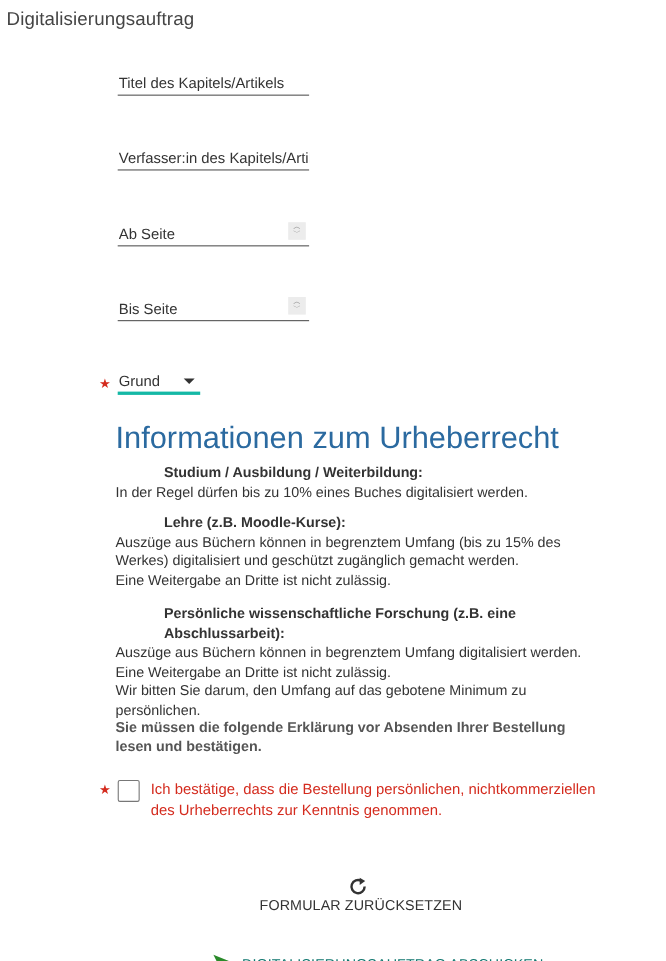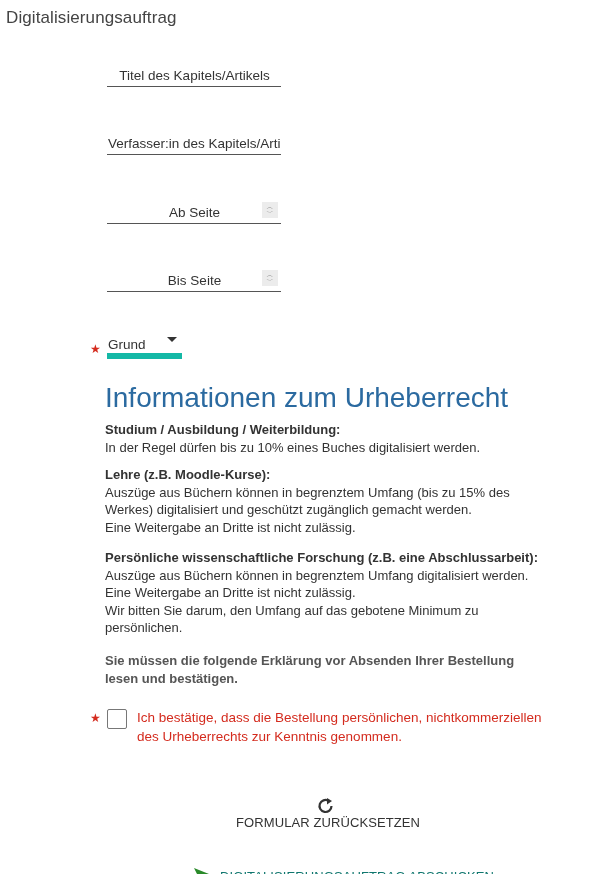--- a/index.html
+++ b/index.html
@@ -3,38 +3,38 @@
 <meta charset="utf-8">
 <style>
   * { box-sizing: border-box; margin: 0; padding: 0; }
   html, body { width: 605px; height: 874px; background: #ffffff; overflow: hidden; }
   body { font-family: "Liberation Sans", sans-serif; color: #333333; position: relative; }
 
   .page-title { position: absolute; left: 6px; top: 8px; font-size: 17px; color: #444444; letter-spacing: 0.1px; text-align: center; }
 
   .field { position: absolute; left: 107px; width: 174px; height: 22px; border-bottom: 1px solid #555555; }
   .field input { border: none; outline: none; background: transparent; width: 100%; height: 100%;
-    font-family: "Liberation Sans", sans-serif; font-size: 13.5px; color: #333333; padding-left: 1px; text-align: center; }
+    font-family: "Liberation Sans", sans-serif; font-size: 13.5px; color: #333333; padding-left: 1px; }
   .field input::placeholder { color: #333333; opacity: 1; }
   .spinner { position: absolute; right: 3px; top: 0px; width: 16px; height: 16px; background: #ececec;
     display: flex; flex-direction: column; align-items: center; justify-content: center; }
   .spinner span { font-size: 7px; line-height: 6px; color: #888888; display: block; }
 
   .req-star { position: absolute; color: #d42b1e; font-size: 12px; }
 
-  .select { position: absolute; left: 107px; top: 337px; width: 75px; height: 22px; border-bottom: 6px solid #14b8a6;
-    display: flex; justify-content: space-between; padding-left: 1px; cursor: pointer; }
+  .select { position: absolute; left: 107px; top: 337px; width: 75px; height: 22px; border-bottom: 3px solid #14b8a6;
+    display: flex; align-items: center; justify-content: space-between; padding-left: 1px; cursor: pointer; }
   .select-label { font-size: 13.5px; color: #333333; }
   .caret { width: 0; height: 0; border-left: 5px solid transparent; border-right: 5px solid transparent;
     border-top: 5px solid #333333; margin-right: 5px; }
 
   .info-heading { position: absolute; left: 105px; top: 382px; font-size: 28px; color: #2b6aa0; }
 
   .info { position: absolute; left: 105px; width: 470px; font-size: 13px; line-height: 17.5px; color: #333333; }
-  .info b { font-weight: bold; display: block; }
+  .info b { font-weight: bold; display: block; margin-left: 44px; }
   .info span.line { display: block; }
   .notice { color: #555555; font-weight: bold; }
 
   .consent { position: absolute; left: 90px; top: 707px; width: 480px; }
   .consent .checkbox { position: absolute; left: 17px; top: 2px; width: 20px; height: 20px; border: 1px solid #777777; border-radius: 2px; background: #fff; }
   .consent .text { position: absolute; left: 47px; top: 1px; width: 430px; font-size: 13.5px; line-height: 19px; color: #d42b1e; }
 
   .btn { position: absolute; display: flex; align-items: center; cursor: pointer; font-size: 13px; letter-spacing: 0.1px; }
   .btn-reset { left: 236px; top: 797px; color: #333333; flex-direction: column; }
   .btn-submit { left: 193px; top: 867px; color: #0f766e; }

